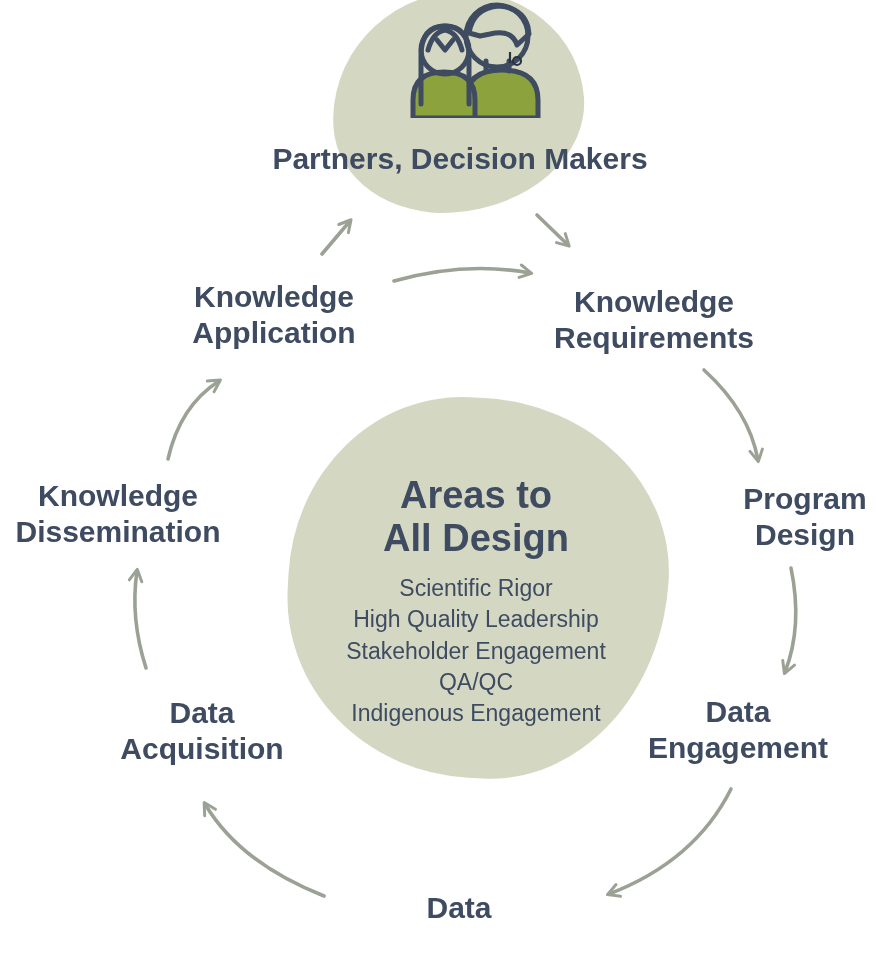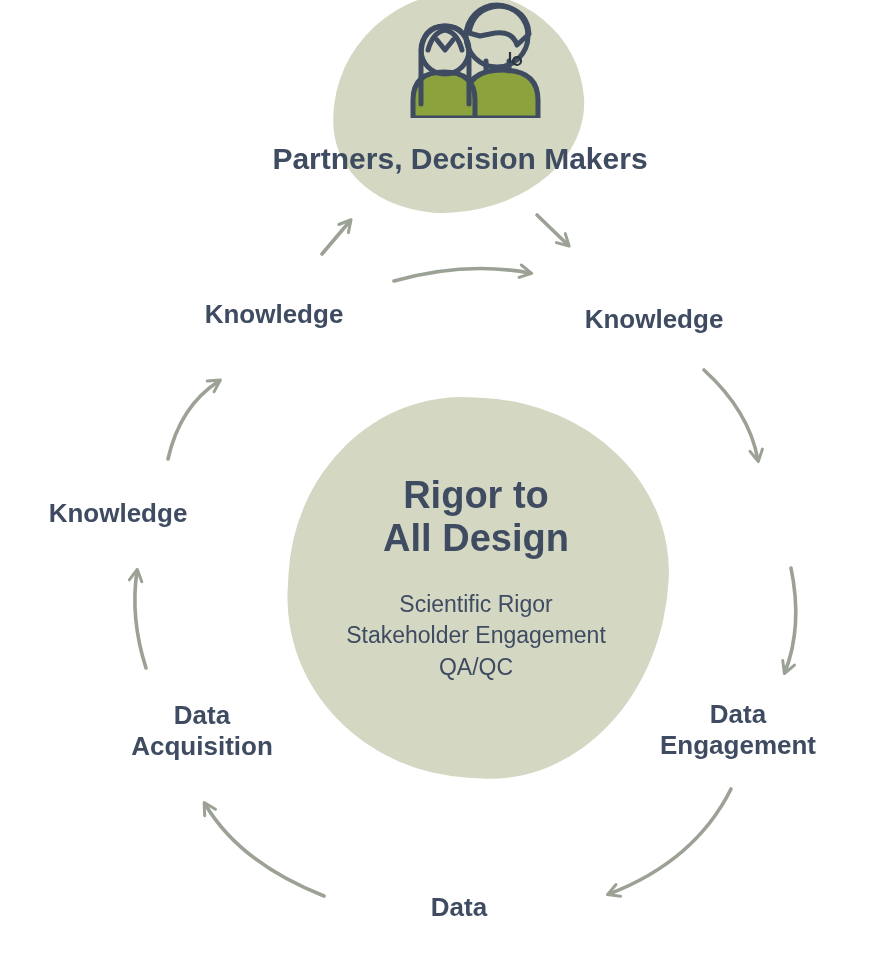--- a/index.html
+++ b/index.html
@@ -15,30 +15,30 @@
   }
   .center-blob{
     left:288px;top:398px;width:380px;height:380px;
     border-radius:47% 53% 48% 52% / 51% 47% 57% 49%;
     transform:rotate(3deg);
   }
   .arrows{position:absolute;left:0;top:0;z-index:1;pointer-events:none;}
   .people-icon{position:absolute;left:393px;top:0px;width:152px;height:118px;z-index:2;}
   .node{
     position:absolute;z-index:3;transform:translate(-50%,-50%);
-    text-align:center;color:#3e4b61;font-size:26px;font-weight:600;
+    text-align:center;color:#3e4b61;font-size:30px;font-weight:600;
     line-height:1.2;white-space:nowrap;letter-spacing:0px;
   }
   .node-partners{font-size:30px;}
   .core-text{
     position:absolute;left:476px;top:474px;z-index:3;transform:translateX(-50%);
     text-align:center;color:#3e4b61;white-space:nowrap;
   }
   .core-title{font-size:38px;font-weight:600;line-height:1.12;}
-  .core-list{margin-top:30px;font-size:23px;font-weight:500;line-height:1.36;}
+  .core-list{margin-top:14px;font-size:23px;font-weight:500;line-height:1.36;}
 </style>
 </head>
 <body>
 
 <div class="canvas">
 
   <div class="blob top-blob"></div>
   <div class="blob center-blob"></div>
 
   <svg class="arrows" width="876" height="953" viewBox="0 0 876 953">
@@ -82,48 +82,57 @@
       <path d="M44,40 L52,50 L60,40" fill="none"></path>
     </g>
   </svg>
 
   <div class="node node-partners" style="left:460px;top:159px;text-align:center;">
     <div>Partners, Decision Makers</div>
   </div>
 
   <div class="node" style="left:274px;top:315px;">
     <div>Knowledge</div>
+    <div>Application</div>
   </div>
 
   <div class="node" style="left:654px;top:320px;">
     <div>Knowledge</div>
+    <div>Requirements</div>
   </div>
 
+  <div class="node" style="left:805px;top:517px;">
+    <div>Program</div>
+    <div>Design</div>
+  </div>
 
   <div class="node" style="left:738px;top:730px;">
     <div>Data</div>
     <div>Engagement</div>
   </div>
 
   <div class="node" style="left:459px;top:908px;">
     <div>Data</div>
   </div>
 
   <div class="node" style="left:202px;top:731px;">
     <div>Data</div>
     <div>Acquisition</div>
   </div>
 
   <div class="node" style="left:118px;top:514px;">
     <div>Knowledge</div>
+    <div>Dissemination</div>
   </div>
 
   <div class="core-text">
-    <div class="core-title">Rigor to</div>
+    <div class="core-title">Areas to</div>
     <div class="core-title">All Design</div>
     <div class="core-list">
       <div>Scientific Rigor</div>
+      <div>High Quality Leadership</div>
       <div>Stakeholder Engagement</div>
       <div>QA/QC</div>
+      <div>Indigenous Engagement</div>
     </div>
   </div>
 
 </div>
 
 </body></html>

